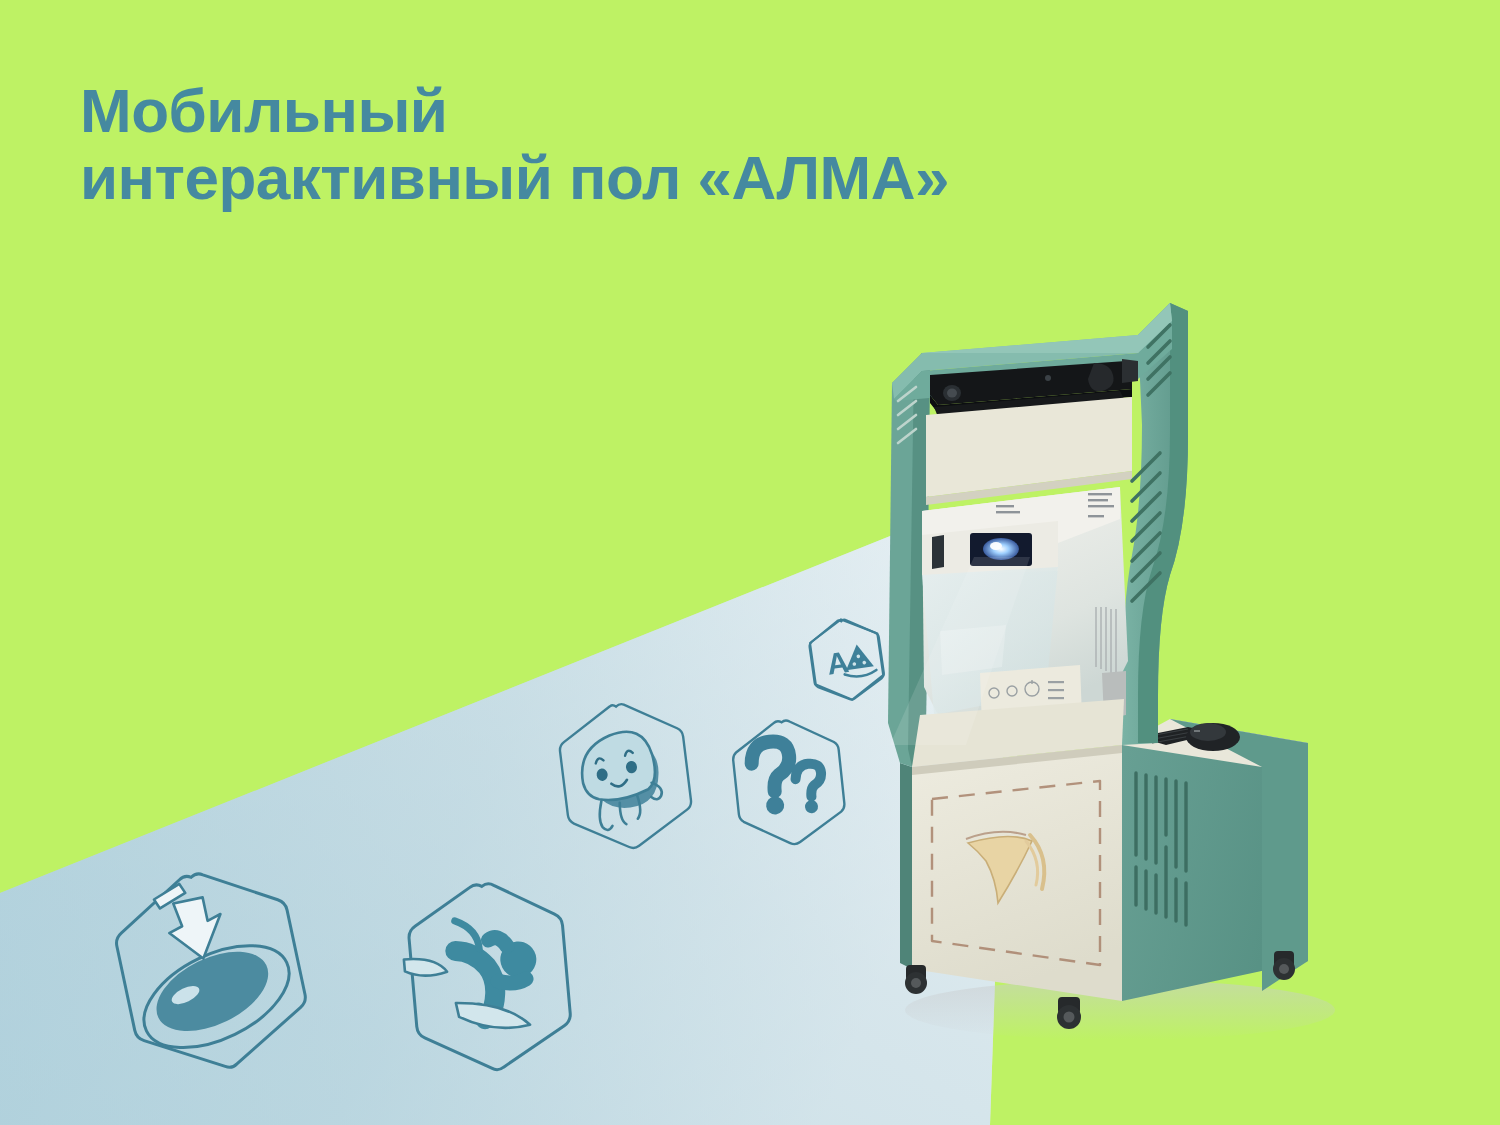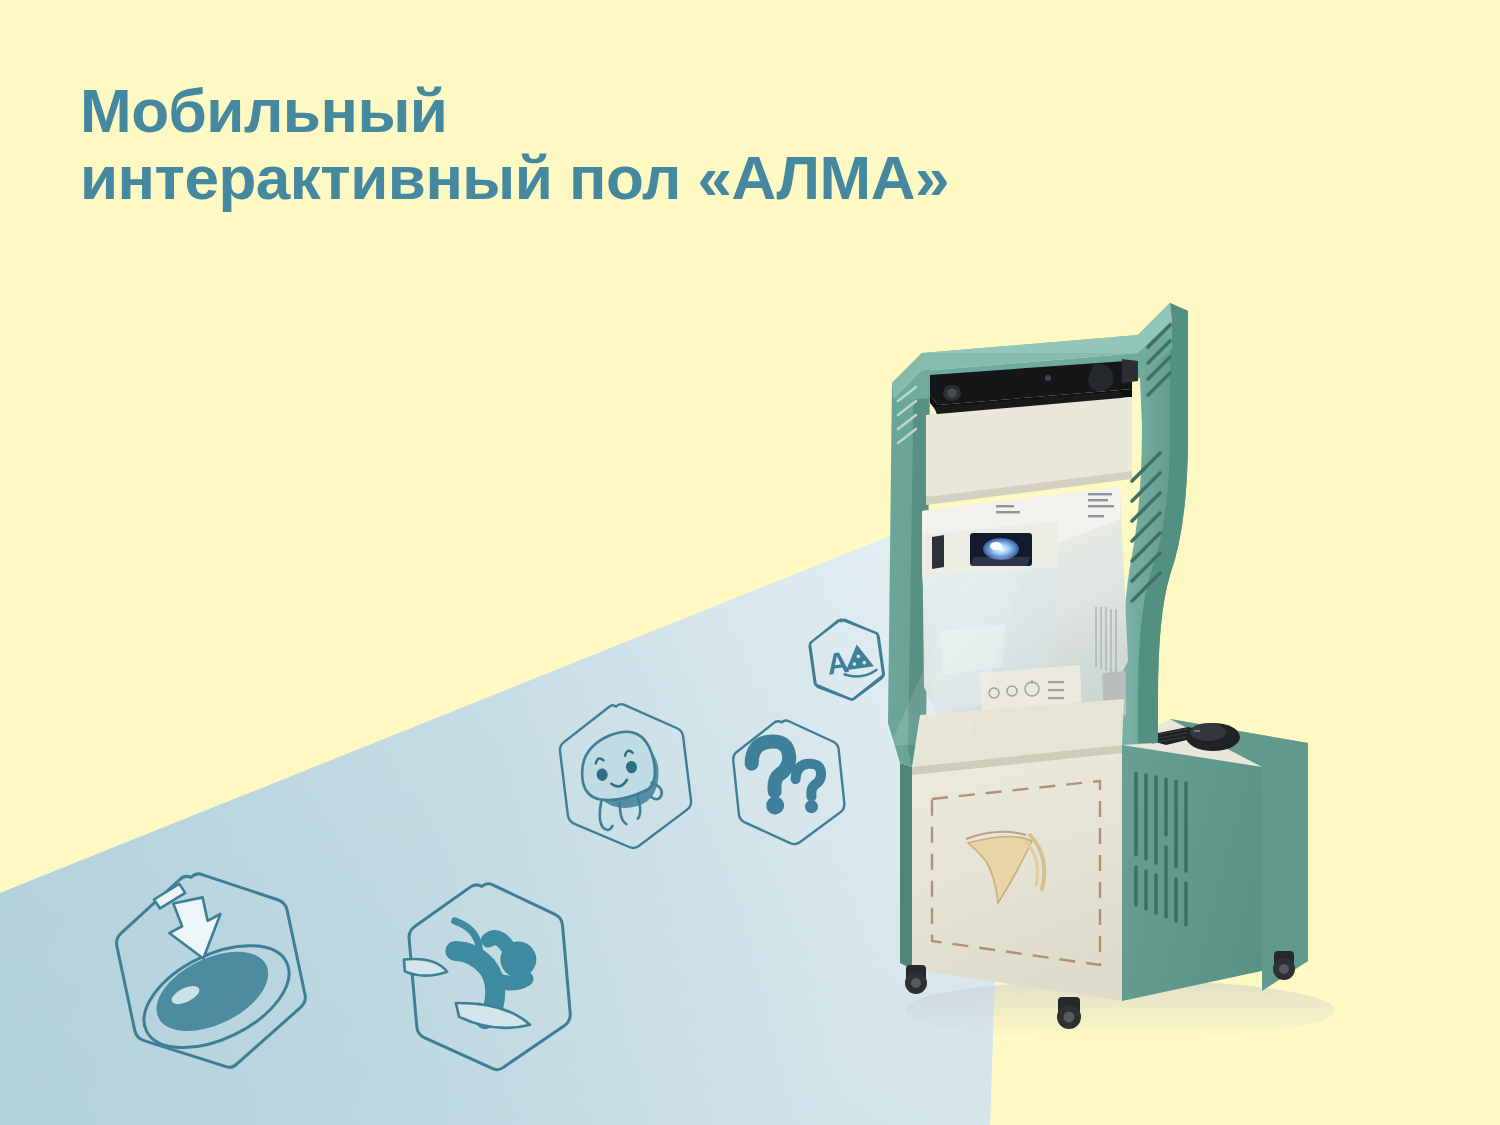--- a/index.html
+++ b/index.html
@@ -3,21 +3,21 @@
 <meta charset="utf-8">
 <style>
   * { margin:0; padding:0; box-sizing:border-box; }
   html,body { width:1500px; height:1125px; }
   body {
     background:#f4f4f4;
     font-family:"Liberation Sans", sans-serif;
     overflow:hidden;
     position:relative;
   }
-  #stage { position:absolute; inset:0; width:1500px; height:1125px; overflow:hidden; background:#fef9c3; }
+  #stage { position:absolute; inset:0; width:1500px; height:1125px; overflow:hidden; background:#bef264; }
 
   
   .title {
     position:absolute;
     left:80px; top:78px;
     color:#4589a0;
     font-size:62px;
     font-weight:700;
     line-height:1.08;
     letter-spacing:-0.5px;

